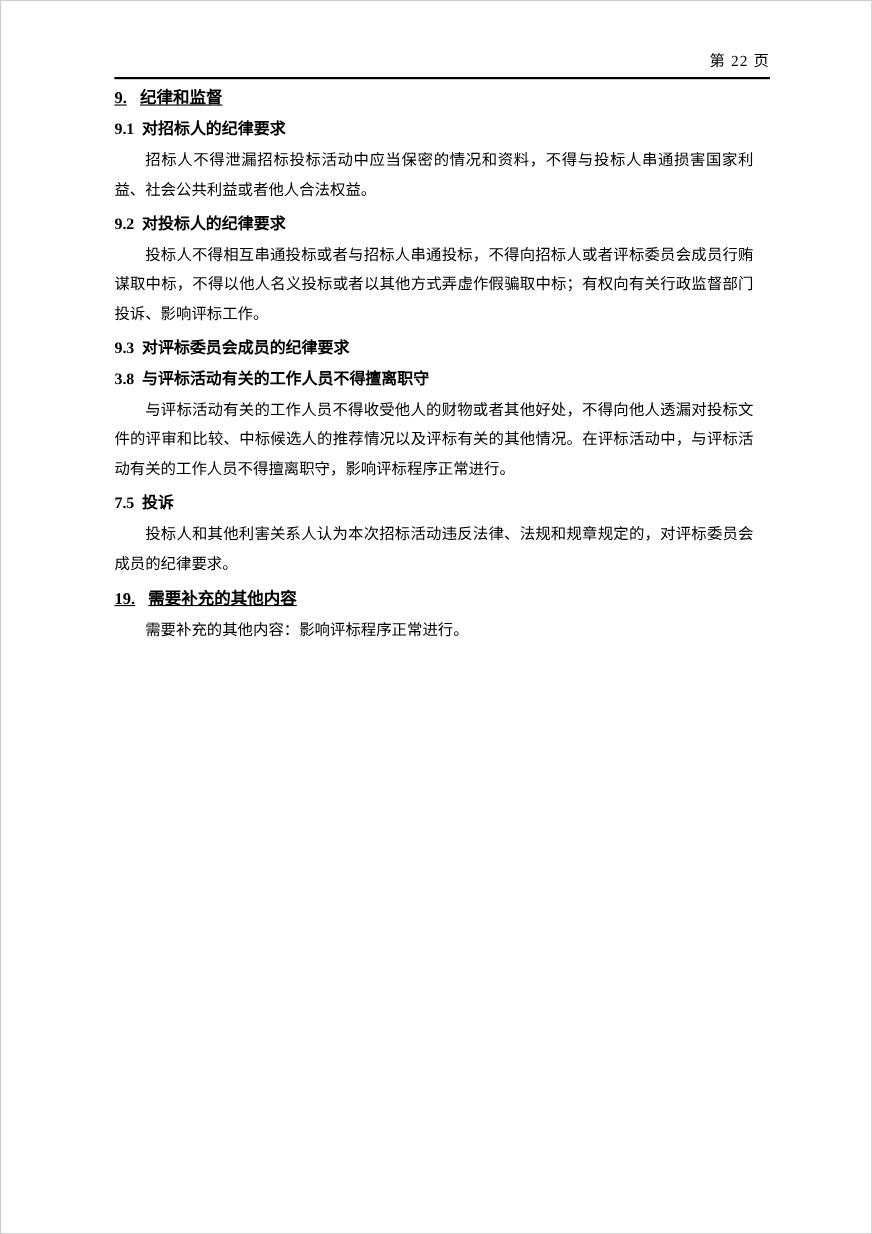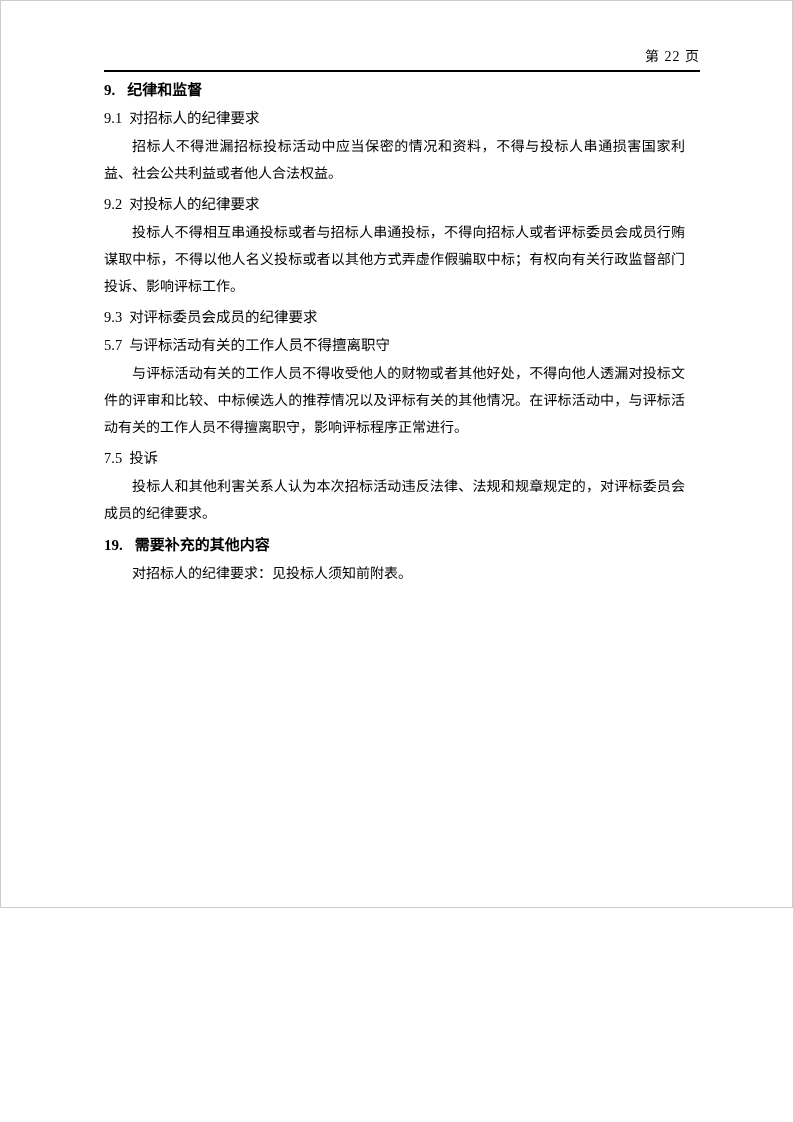--- a/index.html
+++ b/index.html
@@ -3,21 +3,21 @@
 <meta charset="utf-8">
 <style>
   html, body {
     margin: 0;
     padding: 0;
     background: #ffffff;
   }
   .page {
     position: relative;
     width: 793px;
-    height: 908px;
+    height: 1122px;
     box-sizing: border-box;
     background: #ffffff;
     border: 1px solid #cccccc;
     padding: 47px 92px 40px 103px;
     font-family: "Liberation Serif", "DejaVu Serif", serif;
     color: #000000;
     overflow: hidden;
   }
   .page-header {
     text-align: right;
@@ -25,25 +25,26 @@
     line-height: 17px;
     padding-bottom: 5px;
     border-bottom: 2px solid #000000;
     letter-spacing: 1px;
   }
   .heading-l1 {
     font-size: 15px;
     font-weight: bold;
     line-height: 22px;
     margin: 7px 0 0 0;
+    text-decoration: underline;
   }
   .heading-l1 .sec-num { margin-right: 12px; }
   .heading-l2 {
     font-size: 14.5px;
-    font-weight: normal;
+    font-weight: bold;
     line-height: 22px;
     margin: 6px 0 0 0;
   }
   .heading-l2 .sec-num { margin-right: 7px; }
   .body-para {
     font-size: 14px;
     line-height: 27px;
     margin: 4px 15px 5px 0;
     text-align: justify;
     text-justify: inter-ideograph;
@@ -72,27 +73,27 @@
   <h3 class="heading-l2">
     <span class="sec-num">9.2</span><span>对投标人的纪律要求</span>
   </h3>
   <p class="body-para">投标人不得相互串通投标或者与招标人串通投标，不得向招标人或者评标委员会成员行贿谋取中标，不得以他人名义投标或者以其他方式弄虚作假骗取中标；有权向有关行政监督部门投诉、影响评标工作。</p>
 
   <h3 class="heading-l2">
     <span class="sec-num">9.3</span><span>对评标委员会成员的纪律要求</span>
   </h3>
 
   <h3 class="heading-l2">
-    <span class="sec-num">5.7</span><span>与评标活动有关的工作人员不得擅离职守</span>
+    <span class="sec-num">3.8</span><span>与评标活动有关的工作人员不得擅离职守</span>
   </h3>
   <p class="body-para">与评标活动有关的工作人员不得收受他人的财物或者其他好处，不得向他人透漏对投标文件的评审和比较、中标候选人的推荐情况以及评标有关的其他情况。在评标活动中，与评标活动有关的工作人员不得擅离职守，影响评标程序正常进行。</p>
 
   <h3 class="heading-l2">
     <span class="sec-num">7.5</span><span>投诉</span>
   </h3>
   <p class="body-para">投标人和其他利害关系人认为本次招标活动违反法律、法规和规章规定的，对评标委员会成员的纪律要求。</p>
 
   <h2 class="heading-l1">
     <span class="sec-num">19.</span><span>需要补充的其他内容</span>
   </h2>
-  <p class="body-para">对招标人的纪律要求：见投标人须知前附表。</p>
+  <p class="body-para">需要补充的其他内容：影响评标程序正常进行。</p>
 
 </div>
 
 </body></html>

